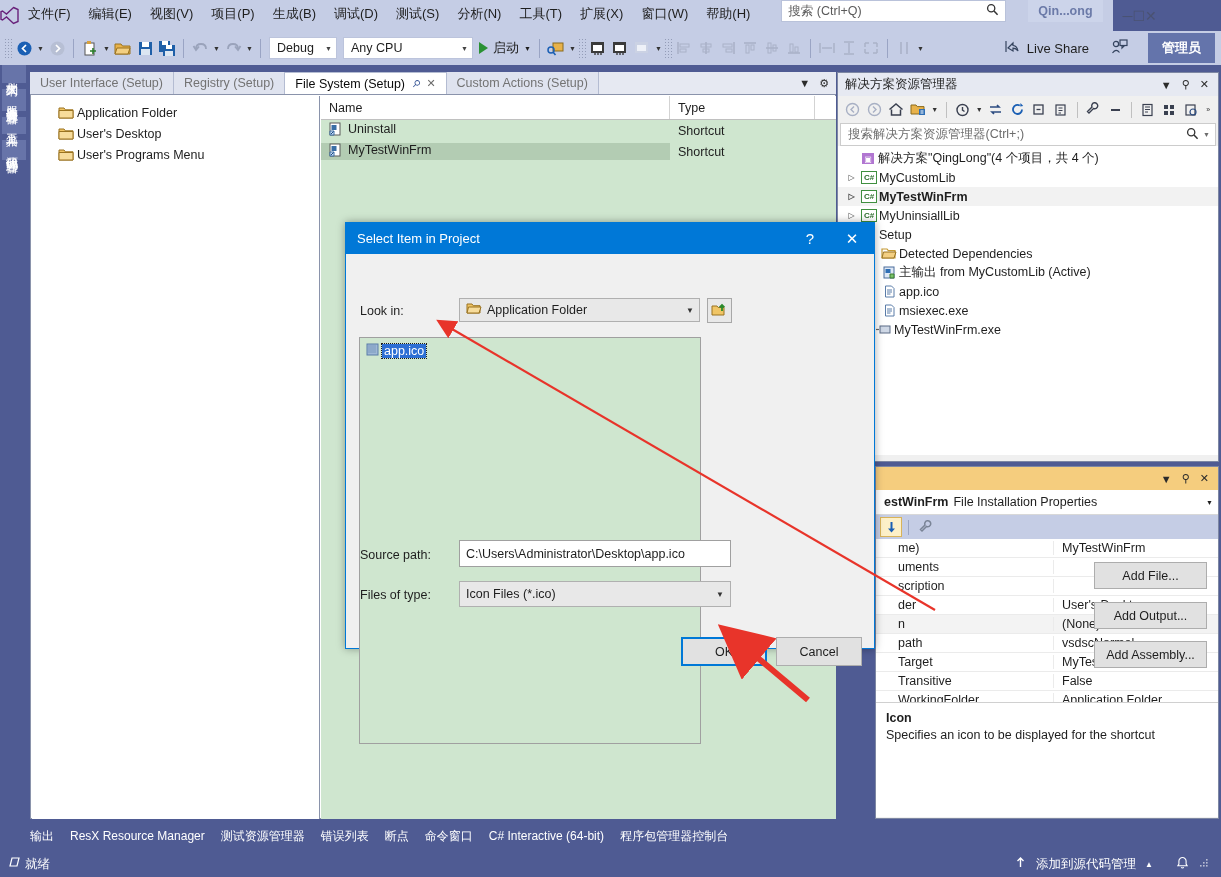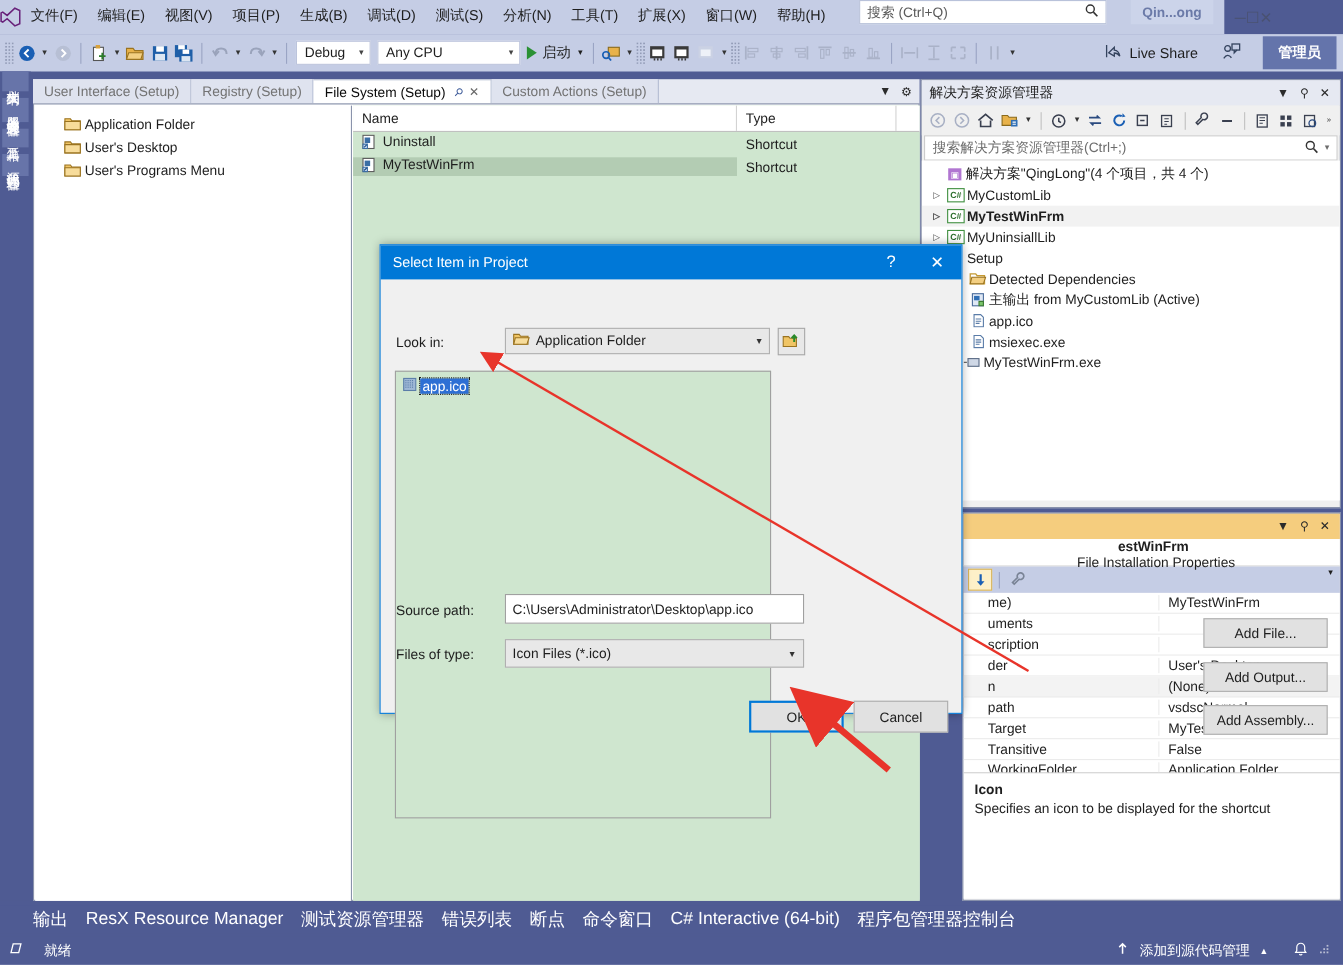--- a/index.html
+++ b/index.html
@@ -149,21 +149,21 @@
     position:absolute; left:875px; top:466px; width:344px; height:353px;
     background:#f0f0f0; border:1px solid #7d87a3;
   }
   #props-title {
     height:23px; background:#f5cd7e; display:flex; align-items:center;
     padding:0 4px 0 8px; font-size:12.5px;
   }
   #props-title .tools { margin-left:auto; display:flex; gap:10px; align-items:center; font-size:11px; color:#2b2b2b; padding-right:5px; }
   #props-obj {
     height:25px; background:#fff; display:flex; align-items:center;
-    padding:0 5px 0 8px; font-size:12.5px; border-bottom:1px solid #d8d8d8;flex-direction:column;
+    padding:0 5px 0 8px; font-size:12.5px; border-bottom:1px solid #d8d8d8;
   }
   #props-obj .nm { font-weight:bold; }
   #props-obj .ar { margin-left:auto; font-size:7px; }
   #props-tb { height:24px; background:#c5cde5; display:flex; align-items:center; padding:0 4px; gap:3px; }
   .pt-ico { width:22px; height:20px; display:flex; align-items:center; justify-content:center; }
   .pt-ico.on { background:#fdf0c8; border:1px solid #d8b35a; }
   .pt-sep { width:1px; height:15px; background:#9aa4c4; margin:0 3px; }
   #props-grid { background:#fff; height:163px; overflow:hidden; }
   .prow { display:flex; height:19px; align-items:center; font-size:12.5px; border-bottom:1px solid #ebebeb; }
   .prow.alt { background:#f3f3f3; }
@@ -171,26 +171,26 @@
   .pv { padding-left:8px; white-space:nowrap; }
   #props-desc { background:#fff; height:115px; border-top:1px solid #d0d0d0; padding:8px 10px; }
   #props-desc .t { font-weight:bold; font-size:12.5px; }
   #props-desc .d { font-size:12.5px; margin-top:3px; }
 
   
   #bottomtabs {
     position:absolute; left:0; top:823px; width:1221px; height:26px;
     background:#4f5b93; display:flex; align-items:center; padding-left:22px;
   }
-  .btab { color:#fff; font-size:16px; padding:4px 8px; white-space:nowrap; cursor:default; }
+  .btab { color:#fff; font-size:12px; padding:4px 8px; white-space:nowrap; cursor:default; }
   #statusbar {
     position:absolute; left:0; top:851px; width:1221px; height:26px;
     background:#4f5b93; display:flex; align-items:center; color:#fff; font-size:12.5px;
   }
-  #status-left { display:flex; align-items:center; gap:19px; padding-left:8px; }
+  #status-left { display:flex; align-items:center; gap:4px; padding-left:8px; }
   #status-right { margin-left:auto; display:flex; align-items:center; gap:9px; padding-right:12px; }
 
   
   #dialog {
     position:absolute; left:345px; top:222px; width:530px; height:427px;
     background:#f0f0f0; border:1px solid #0078d7;
     box-shadow:0 0 8px rgba(0,0,0,.35);
   }
   #dlg-title {
     height:31px; background:#0078d7; color:#fff; display:flex; align-items:center;

